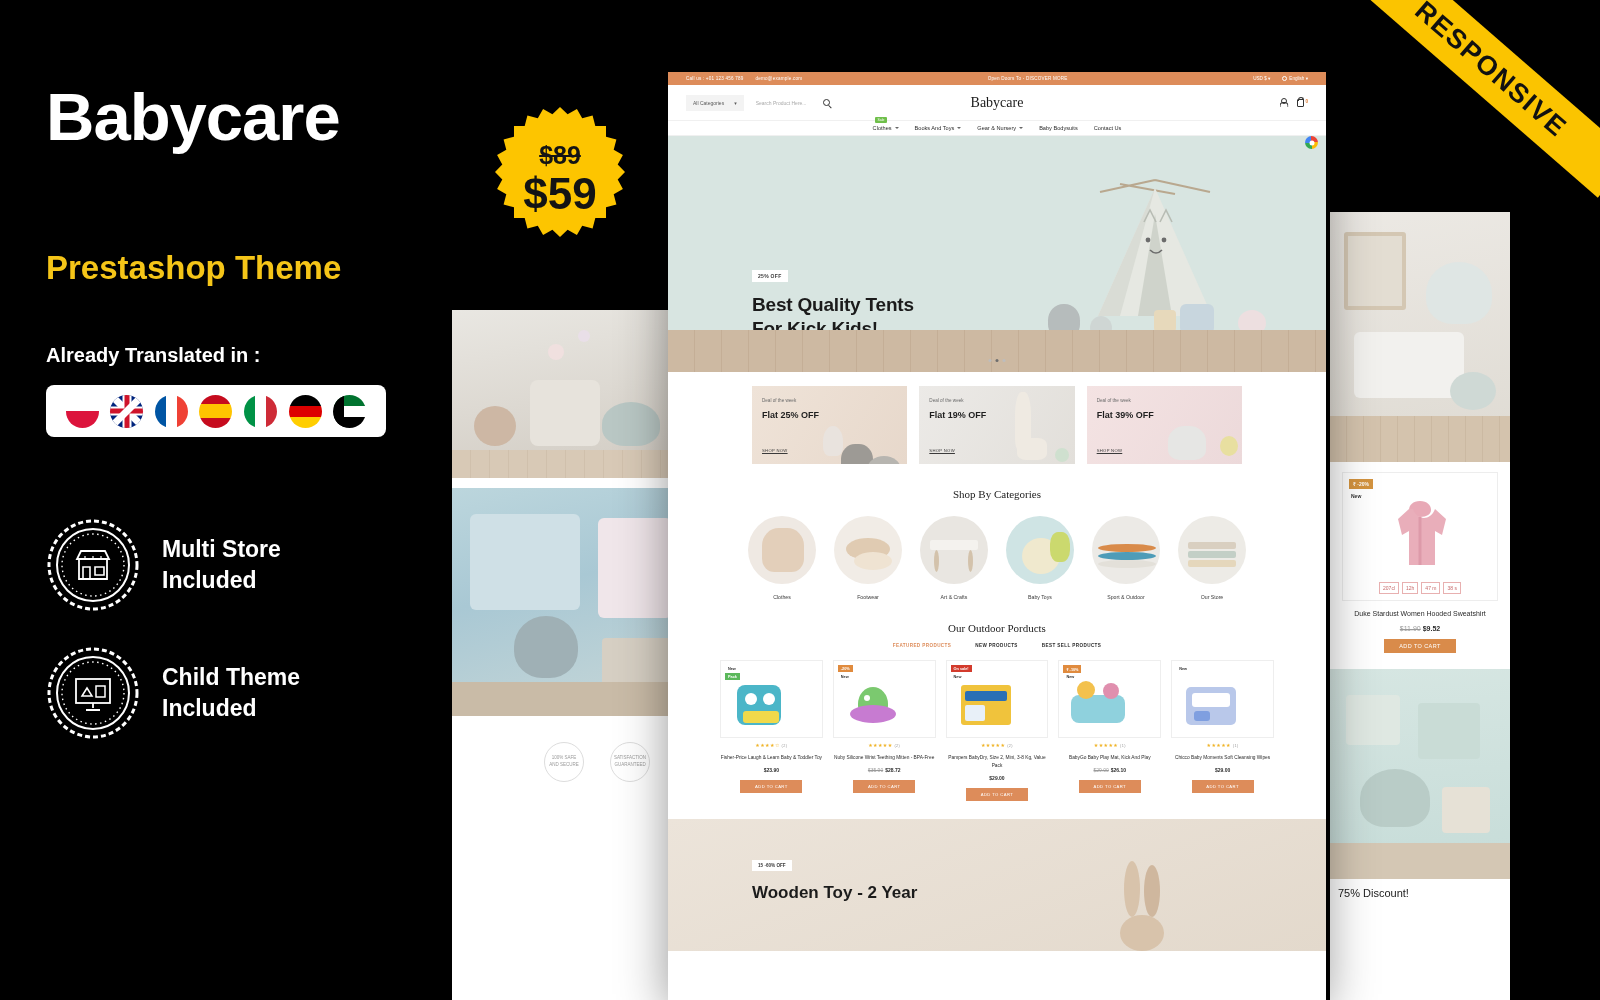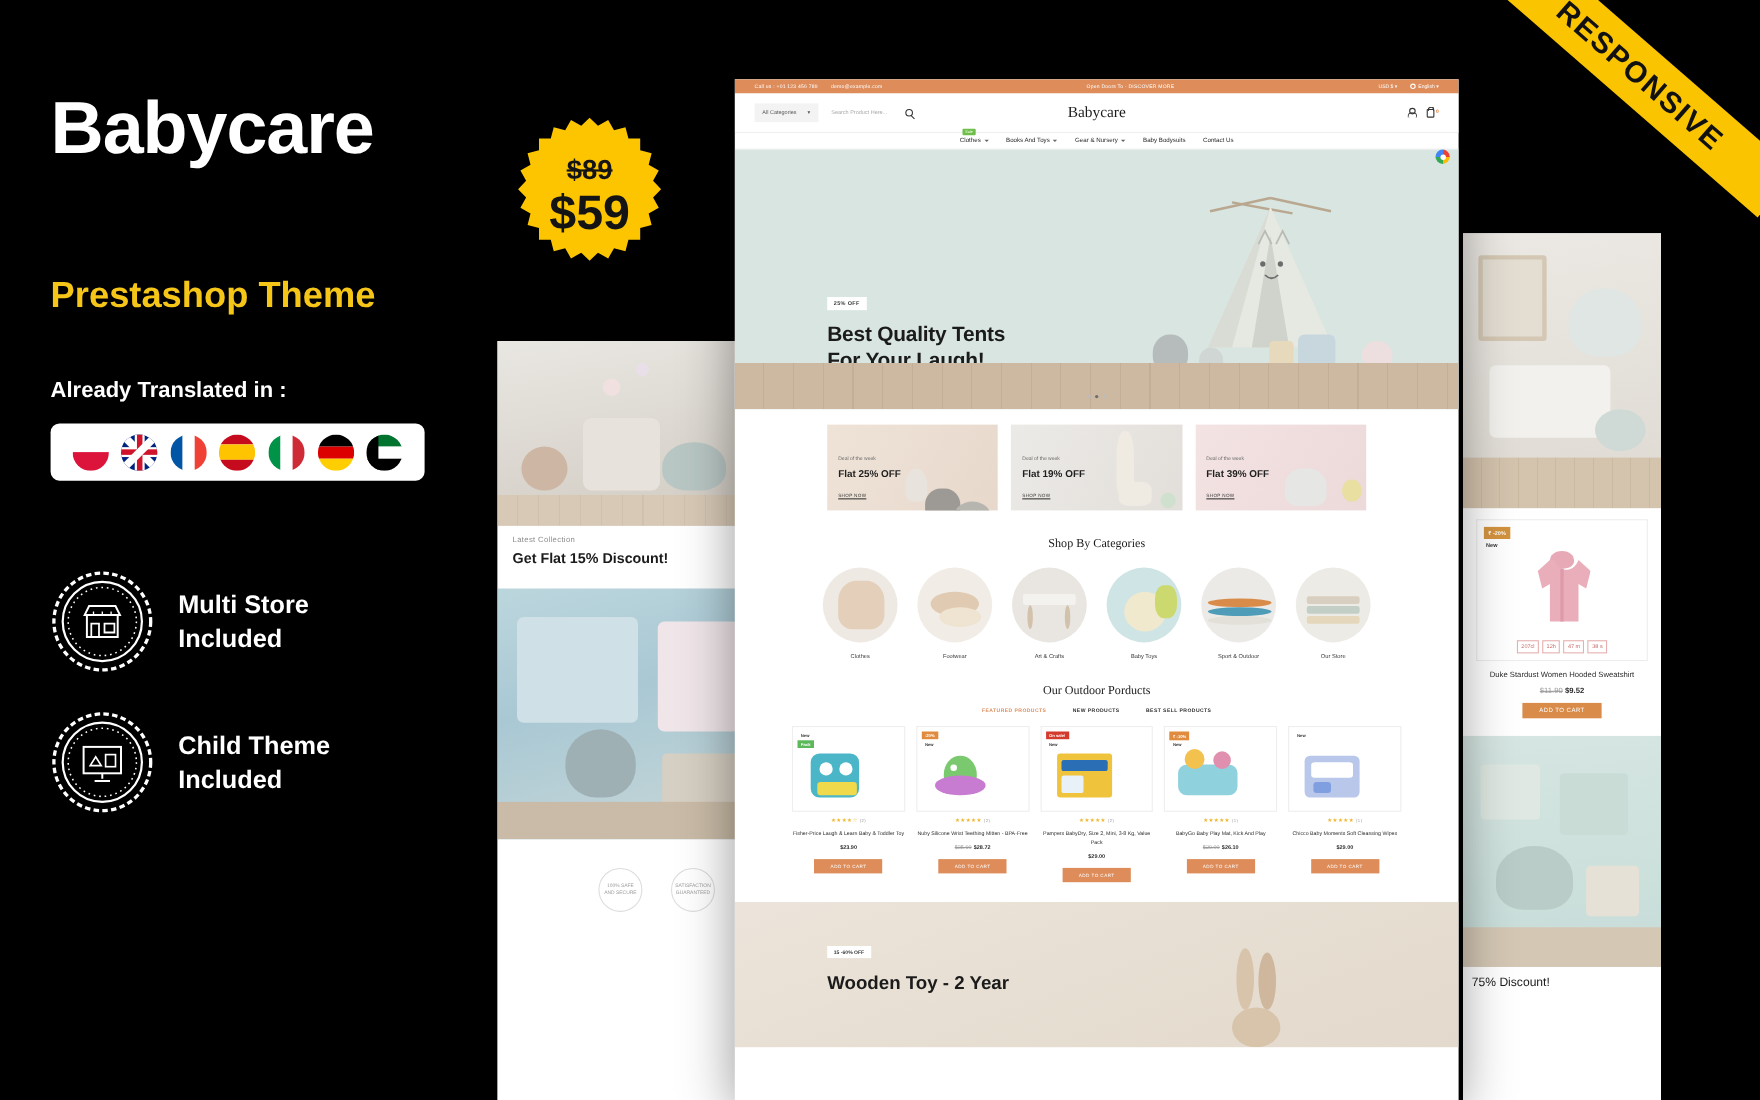--- a/index.html
+++ b/index.html
@@ -56,21 +56,21 @@
   .feature-text { font-size: 23px; font-weight: bold; color: #fff; line-height: 1.36; }
   .color-wheel { width: 94px; height: 94px; border-radius: 50%; flex: none; position: relative;
     background: conic-gradient(#ff2d2d 0deg 30deg,#ff7a00 30deg 60deg,#ffb400 60deg 90deg,#ffe600 90deg 120deg,#c8e000 120deg 150deg,#4fd100 150deg 180deg,#00c878 180deg 210deg,#00c2d1 210deg 240deg,#0090ff 240deg 270deg,#3b3bff 270deg 300deg,#9b2dff 300deg 330deg,#ff2d9b 330deg 360deg);
   }
   .color-wheel::before { content:""; position:absolute; inset:0; border-radius:50%;
     background: radial-gradient(circle at center, rgba(255,255,255,0) 34%, rgba(255,255,255,0.28) 34.5%, rgba(255,255,255,0.28) 55%, rgba(255,255,255,0) 55.5%); }
   .color-wheel::after { content:""; position:absolute; left:50%; top:50%; width:30px; height:30px; border-radius:50%; background:#000; transform: translate(-50%,-50%); }
 
   
   .price-badge {
-    position: absolute; left: 462px; top: 105px; width: 148px; height: 148px; z-index: 40;
+    position: absolute; left: 486px; top: 105px; width: 148px; height: 148px; z-index: 40;
   }
   .price-badge .starburst { position: absolute; inset: 0; }
   .price-badge .pb-inner {
     position: absolute; inset: 0; display: flex; flex-direction: column;
     align-items: center; justify-content: center; gap: 0px;
   }
   .old-price { font-size: 25px; font-weight: bold; color: #141414; text-decoration: line-through; line-height: 1; margin-bottom: 4px;}
   .new-price { font-size: 44px; font-weight: bold; color: #141414; line-height: 1; }
 
   
@@ -156,21 +156,21 @@
   .hero-badge { background:#fff; color:#3a3a3a; font-size:5px; font-weight:bold; padding:3px 6px; display:inline-block; letter-spacing:.3px;}
   .hero-h1 { font-size:19px; font-weight:bold; color:#1b1b1b; line-height:1.24; margin-top:11px; letter-spacing:-.2px;}
   .hero-p { font-size:5.6px; color:#5c5c5c; line-height:1.85; margin-top:11px; }
   .floor { position:absolute; left:0; right:0; bottom:0; height:42px; background: repeating-linear-gradient(90deg,#cdb9a2 0 26px,#c4ae96 26px 27px); }
   .tent { position:absolute; right:96px; bottom:40px; width:150px; height:158px; }
   .dots-row { position:absolute; left:50%; bottom:10px; transform:translateX(-50%); display:flex; gap:4px;}
   .dots-row i { width:3px;height:3px;border-radius:50%;background:#bdbdbd;display:block;}
   .dots-row i.on { background:#6e6e6e; }
 
   .deals { display:flex; gap:12px; padding: 14px 84px 0; }
-  .deal { flex:1; height:78px; position:relative; overflow:hidden; padding:28px 10px; }
+  .deal { flex:1; height:78px; position:relative; overflow:hidden; padding:12px 10px; }
   .d1 { background: linear-gradient(120deg,#efe3d8 0%,#e7d8cb 100%); }
   .d2 { background: linear-gradient(120deg,#eceae7 0%,#e2dfda 100%); }
   .d3 { background: linear-gradient(120deg,#f4e3e3 0%,#ecd9da 100%); }
   .deal-sub { font-size:4.6px; color:#6b6b6b; }
   .deal-t { font-size:9px; font-weight:bold; color:#1f1f1f; margin-top:7px; }
   .deal-cta { font-size:4.2px; color:#3a3a3a; text-decoration:underline; position:absolute; left:10px; bottom:11px; letter-spacing:.3px;}
 
   .sec-title { text-align:center; font-size:11px; color:#1b1b1b; font-family:"Liberation Serif", serif; }
   .cats { display:flex; justify-content:center; gap:18px; margin-top: 16px; }
   .cat { width:68px; text-align:center; }
@@ -212,24 +212,20 @@
 <div class="stage">
 
   <div class="mock mock-left">
     <div class="photo ph-room1" style="height:168px">
       <div class="blob" style="left:22px;top:96px;width:42px;height:40px;background:#cdb7a4;"></div>
       <div class="blob" style="left:78px;top:70px;width:70px;height:66px;background:#e7e3dc;border-radius:8px;"></div>
       <div class="blob" style="left:150px;top:92px;width:58px;height:44px;background:#b9c7c4;border-radius:50% 50% 40% 40%;"></div>
       <div class="blob" style="left:96px;top:34px;width:16px;height:16px;background:#f0e0df;"></div>
       <div class="blob" style="left:126px;top:20px;width:12px;height:12px;background:#e9dfe8;"></div>
       <div style="position:absolute;left:0;right:0;bottom:0;height:28px;background:repeating-linear-gradient(90deg,#d8c9b6 0 18px,#d0c0ac 18px 19px);"></div>
-    </div>
-    <div class="ml-cap">
-      <div class="ml-sub">Latest Collection</div>
-      <div class="ml-title">Get Flat 15% Discount!</div>
     </div>
     <div class="photo ph-room2" style="height:228px;margin-top:10px">
       <div class="blob" style="left:18px;top:26px;width:110px;height:96px;background:#cfe0e6;border-radius:6px;"></div>
       <div class="blob" style="left:146px;top:30px;width:74px;height:100px;background:#f0e6ea;border-radius:6px;"></div>
       <div class="blob" style="left:62px;top:128px;width:64px;height:62px;background:#9fb0b5;border-radius:50% 50% 44% 44%;"></div>
       <div class="blob" style="left:150px;top:150px;width:96px;height:60px;background:#d6cfc3;border-radius:4px;"></div>
       <div style="position:absolute;left:0;right:0;bottom:0;height:34px;background:#c9bba7;"></div>
     </div>
     <div class="seal-row">
       <div class="seal">100% SAFE AND SECURE</div>
@@ -337,21 +333,21 @@
       <a href="#">
         <span>Contact Us</span>
       </a>
     </div>
 
     <div class="hero">
       <div class="hero-copy">
         <div class="hero-badge">25% OFF</div>
         <div class="hero-h1">
           <span>Best Quality Tents</span><br>
-          <span>For Your Laugh!</span>
+          <span>For Kick Kids!</span>
         </div>
         <div class="hero-p">
           <span>Suspendisse varius erat sit amet massa pretium</span><br>
           <span>sodales esent aliquam congue nisided.</span>
         </div>
         
       </div>
 
       <svg class="tent" viewBox="0 0 150 158">
         <path d="M20 18 L75 6 M130 18 L75 6 M40 10 L95 20" stroke="#b9a88f" stroke-width="2.2" fill="none"></path>

